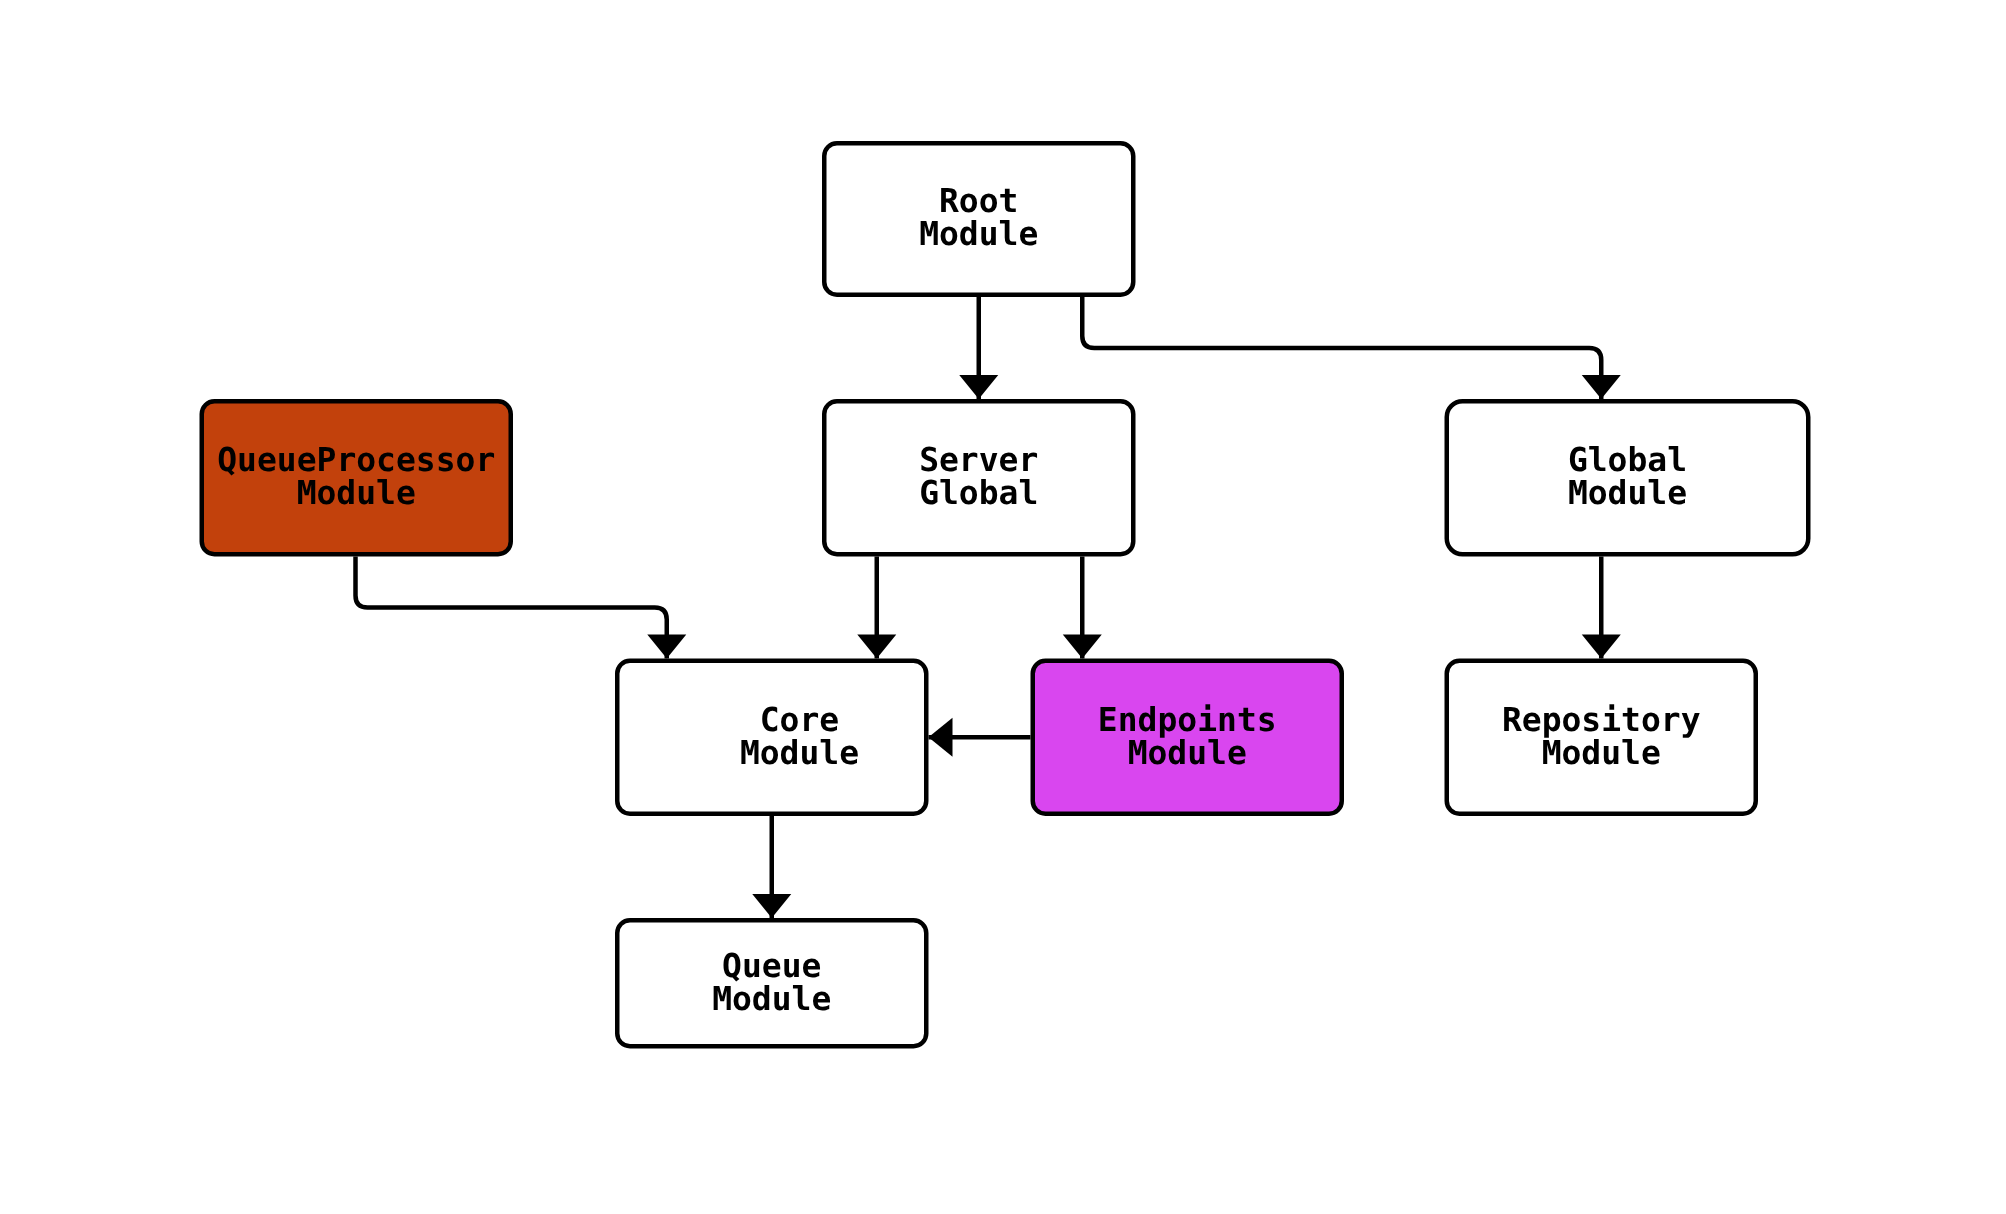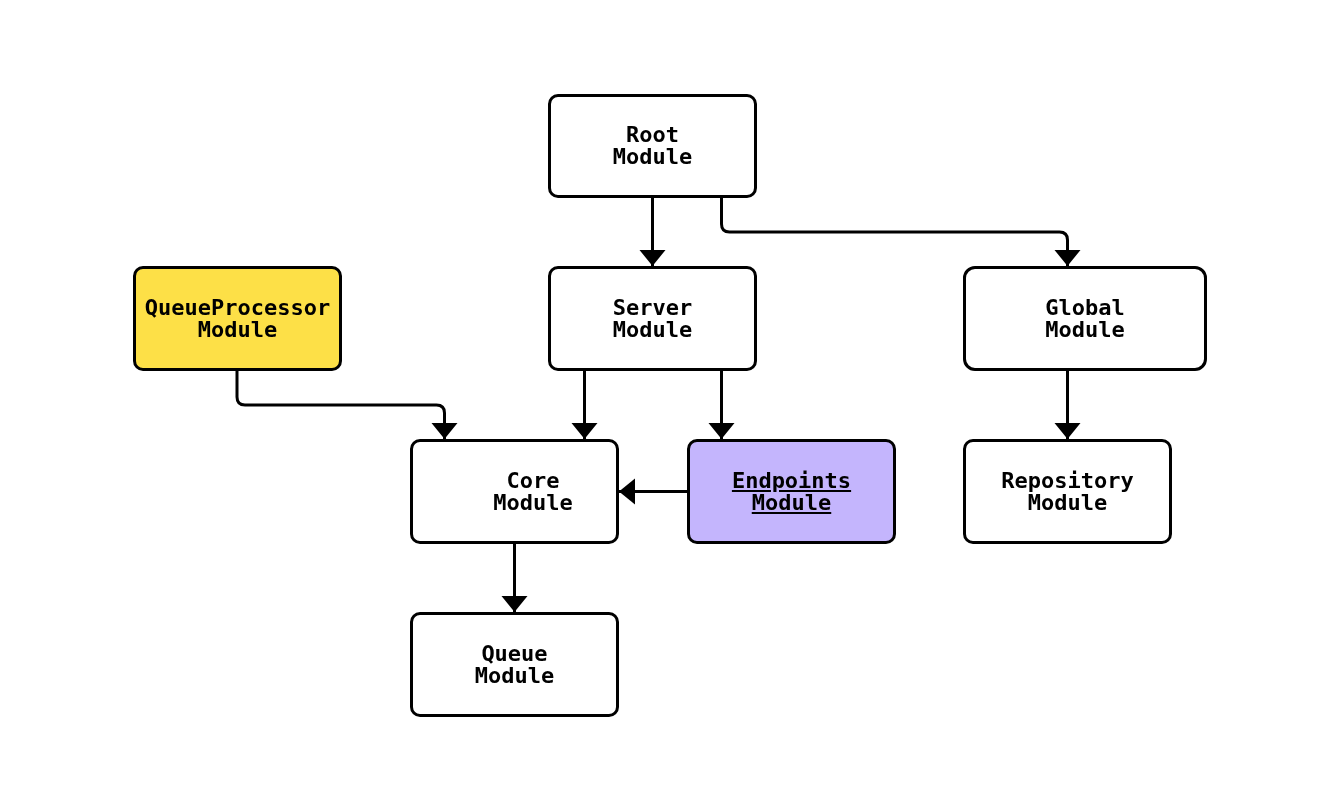--- a/index.html
+++ b/index.html
@@ -64,42 +64,42 @@
       <path d="M 1067.5 371 L 1067.5 439" class="edge-path" stroke="#000000" stroke-width="3"></path>
       <polygon points="1067.5,439 1054.5,423 1080.5,423" fill="#000000"></polygon>
       <path d="M 514.5 544 L 514.5 612" class="edge-path" stroke="#000000" stroke-width="3"></path>
       <polygon points="514.5,612 501.5,596 527.5,596" fill="#000000"></polygon>
     </svg>
   <div id="nodes-layer">
       <div class="node" style="left: 548px; top: 94px; width: 209px; height: 104px; background: rgb(255, 255, 255); border-color: rgb(0, 0, 0); border-width: 3px;">
         <div class="node-label" style="color: rgb(0, 0, 0);">Root
 Module</div>
       </div>
-      <div class="node" style="left: 133px; top: 266px; width: 209px; height: 105px; background: #fde047; border-color: rgb(0, 0, 0); border-width: 3px;">
+      <div class="node" style="left: 133px; top: 266px; width: 209px; height: 105px; background: #c2410c; border-color: rgb(0, 0, 0); border-width: 3px;">
         <div class="node-label" style="color: rgb(0, 0, 0);">QueueProcessor
 Module</div>
       </div>
       <div class="node" style="left: 548px; top: 266px; width: 209px; height: 105px; background: rgb(255, 255, 255); border-color: rgb(0, 0, 0); border-width: 3px;">
         <div class="node-label" style="color: rgb(0, 0, 0);">Server
-Module</div>
+Global</div>
       </div>
       <div class="node" style="left: 963px; top: 266px; width: 244px; height: 105px; background: rgb(255, 255, 255); border-color: rgb(0, 0, 0); border-width: 3px; border-radius: 12px;">
         <div class="node-label" style="color: rgb(0, 0, 0);">Global
 Module</div>
       </div>
       <div class="node" style="left: 410px; top: 439px; width: 209px; height: 105px; background: rgb(255, 255, 255); border-color: rgb(0, 0, 0); border-width: 3px; padding-left: 37px;">
         <div class="node-label" style="color: rgb(0, 0, 0);">Core
 Module</div>
       </div>
-      <div class="node" style="left: 687px; top: 439px; width: 209px; height: 105px; background: #c4b5fd; border-color: rgb(0, 0, 0); border-width: 3px; text-decoration: underline;">
+      <div class="node" style="left: 687px; top: 439px; width: 209px; height: 105px; background: #d946ef; border-color: rgb(0, 0, 0); border-width: 3px;">
         <div class="node-label" style="color: rgb(0, 0, 0);">Endpoints
 Module</div>
       </div>
       <div class="node" style="left: 963px; top: 439px; width: 209px; height: 105px; background: rgb(255, 255, 255); border-color: rgb(0, 0, 0); border-width: 3px; align-items: center;">
         <div class="node-label" style="color: rgb(0, 0, 0);">Repository
 Module</div>
       </div>
-      <div class="node" style="left: 410px; top: 612px; width: 209px; height: 105px; background: rgb(255, 255, 255); border-color: rgb(0, 0, 0); border-width: 3px;">
+      <div class="node" style="left: 410px; top: 612px; width: 209px; height: 87px; background: rgb(255, 255, 255); border-color: rgb(0, 0, 0); border-width: 3px;">
         <div class="node-label" style="color: rgb(0, 0, 0);">Queue
 Module</div>
       </div>
     </div>
 </div>
 
 </body></html>

